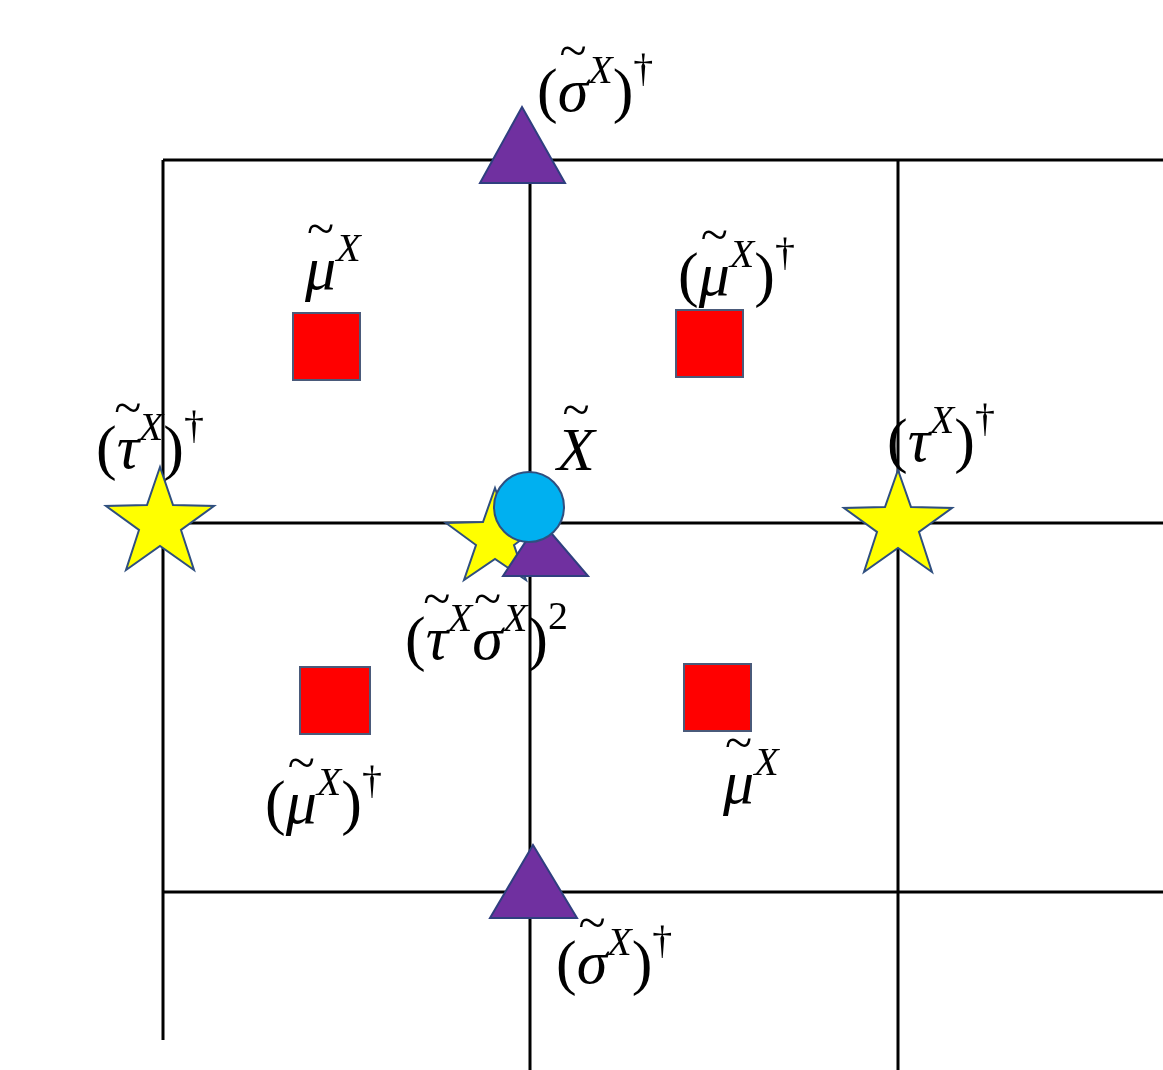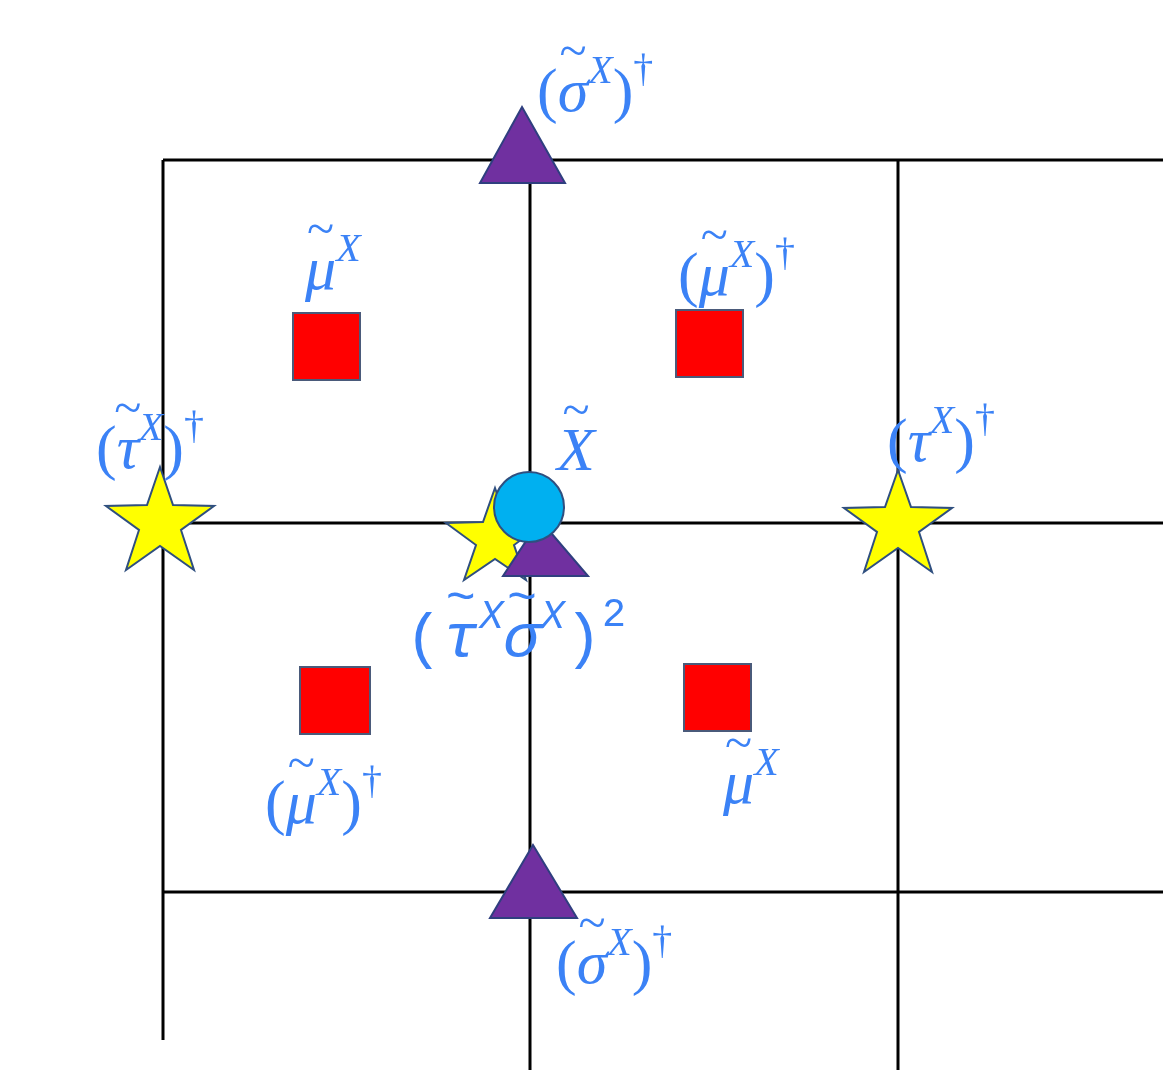--- a/index.html
+++ b/index.html
@@ -1,18 +1,18 @@
 <!DOCTYPE html>
 <html><head>
 <meta charset="utf-8">
 <style>
   html, body { margin:0; padding:0; background:#ffffff; }
   body { width:1163px; height:1070px; position:relative; overflow:hidden; font-family:"Liberation Serif","DejaVu Serif",serif; }
   svg { position:absolute; left:0; top:0; }
-  .lbl { position:absolute; font-family:"Liberation Serif","DejaVu Serif",serif; color:#3b82f6; font-size:62px; line-height:1; white-space:nowrap; }
+  .lbl { position:absolute; font-family:"Liberation Serif","DejaVu Serif",serif; color:#000000; font-size:62px; line-height:1; white-space:nowrap; }
   .lbl i { font-style:italic; }
   .sup { font-size:40px; vertical-align:28px; font-style:italic; }
   .dag { font-size:40px; vertical-align:30px; font-style:normal; }
   .tl { position:relative; display:inline-block; font-style:italic; }
   .tl::before { content:"~"; position:absolute; left:50%; transform:translateX(-50%); top:-34px; font-size:50px; font-style:normal; }
 </style>
 </head>
 <body>
 
 <svg width="1163" height="1070" viewBox="0 0 1163 1070">
@@ -60,21 +60,21 @@
 </div>
 
 <div class="lbl" style="left:557px;top:418px;">
   <span class="tl">X</span>
 </div>
 
 <div class="lbl" style="left:887px;top:398px;">
   <span>(</span><i>τ</i><span class="sup">X</span><span>)</span><span class="dag">†</span>
 </div>
 
-<div class="lbl" style="left:405px;top:596px;font-family:Liberation Mono, monospace;">
+<div class="lbl" style="left:405px;top:596px;">
   <span>(</span><span class="tl">τ</span><span class="sup">X</span><span class="tl">σ</span><span class="sup">X</span><span>)</span><span class="dag" style="font-style:normal">2</span>
 </div>
 
 <div class="lbl" style="left:265px;top:760px;">
   <span>(</span><span class="tl">μ</span><span class="sup">X</span><span>)</span><span class="dag">†</span>
 </div>
 
 <div class="lbl" style="left:723px;top:742px;">
   <span class="tl">μ</span><span class="sup">X</span>
 </div>

